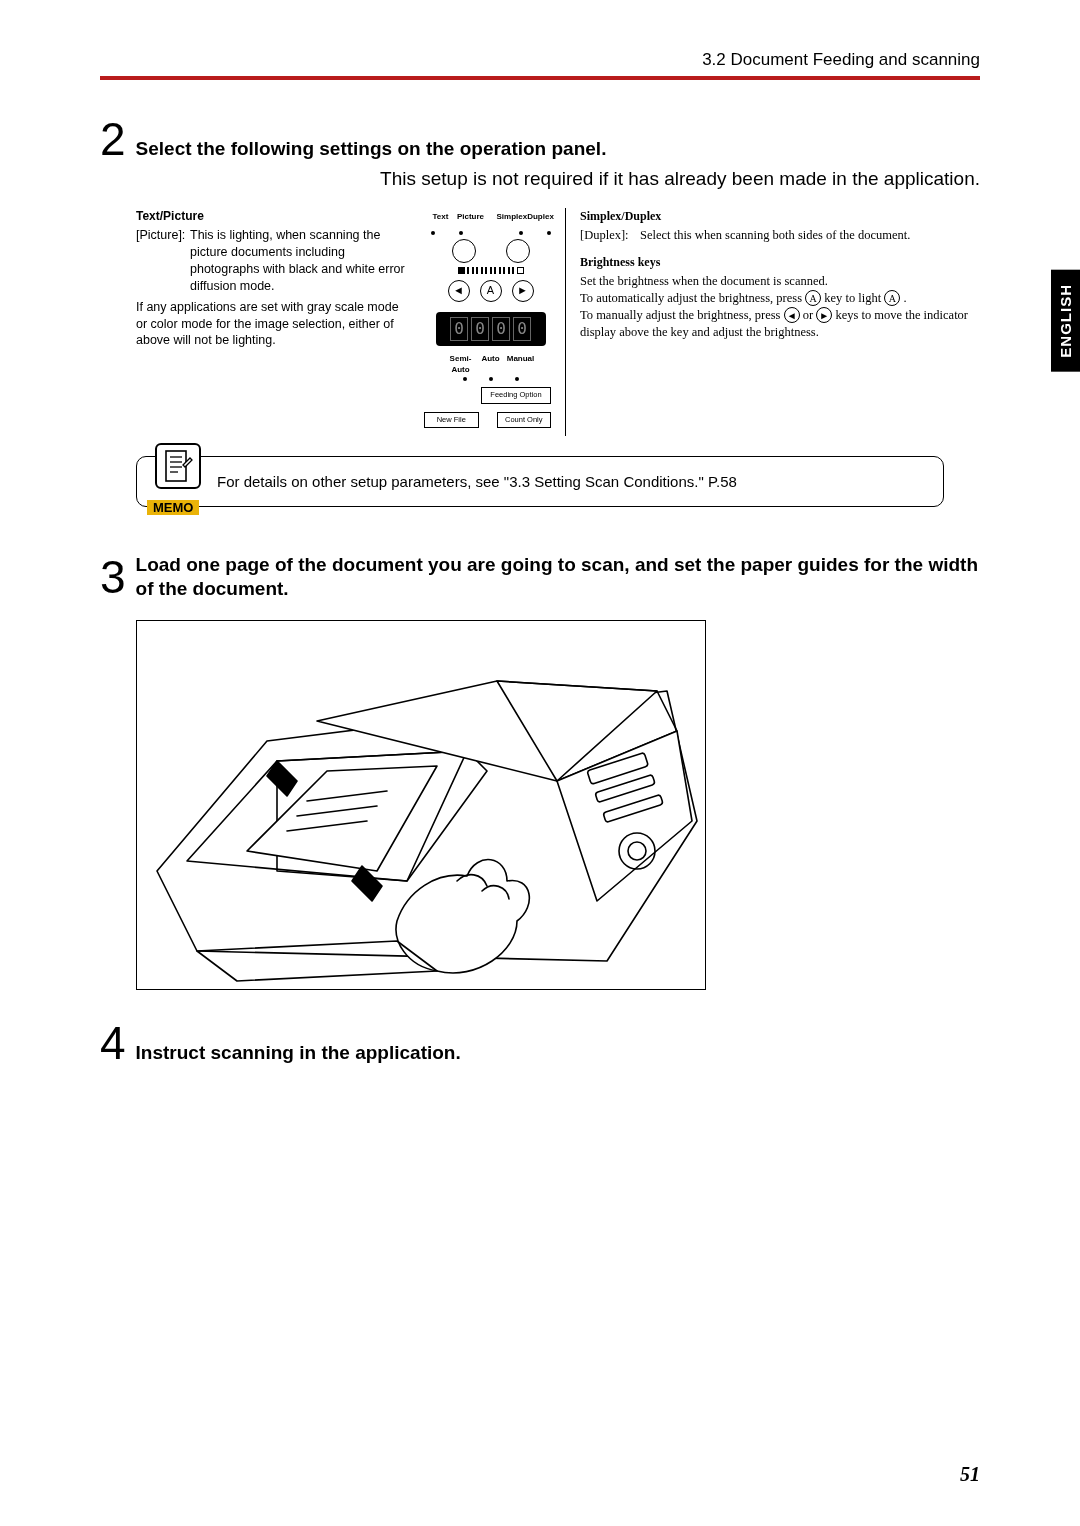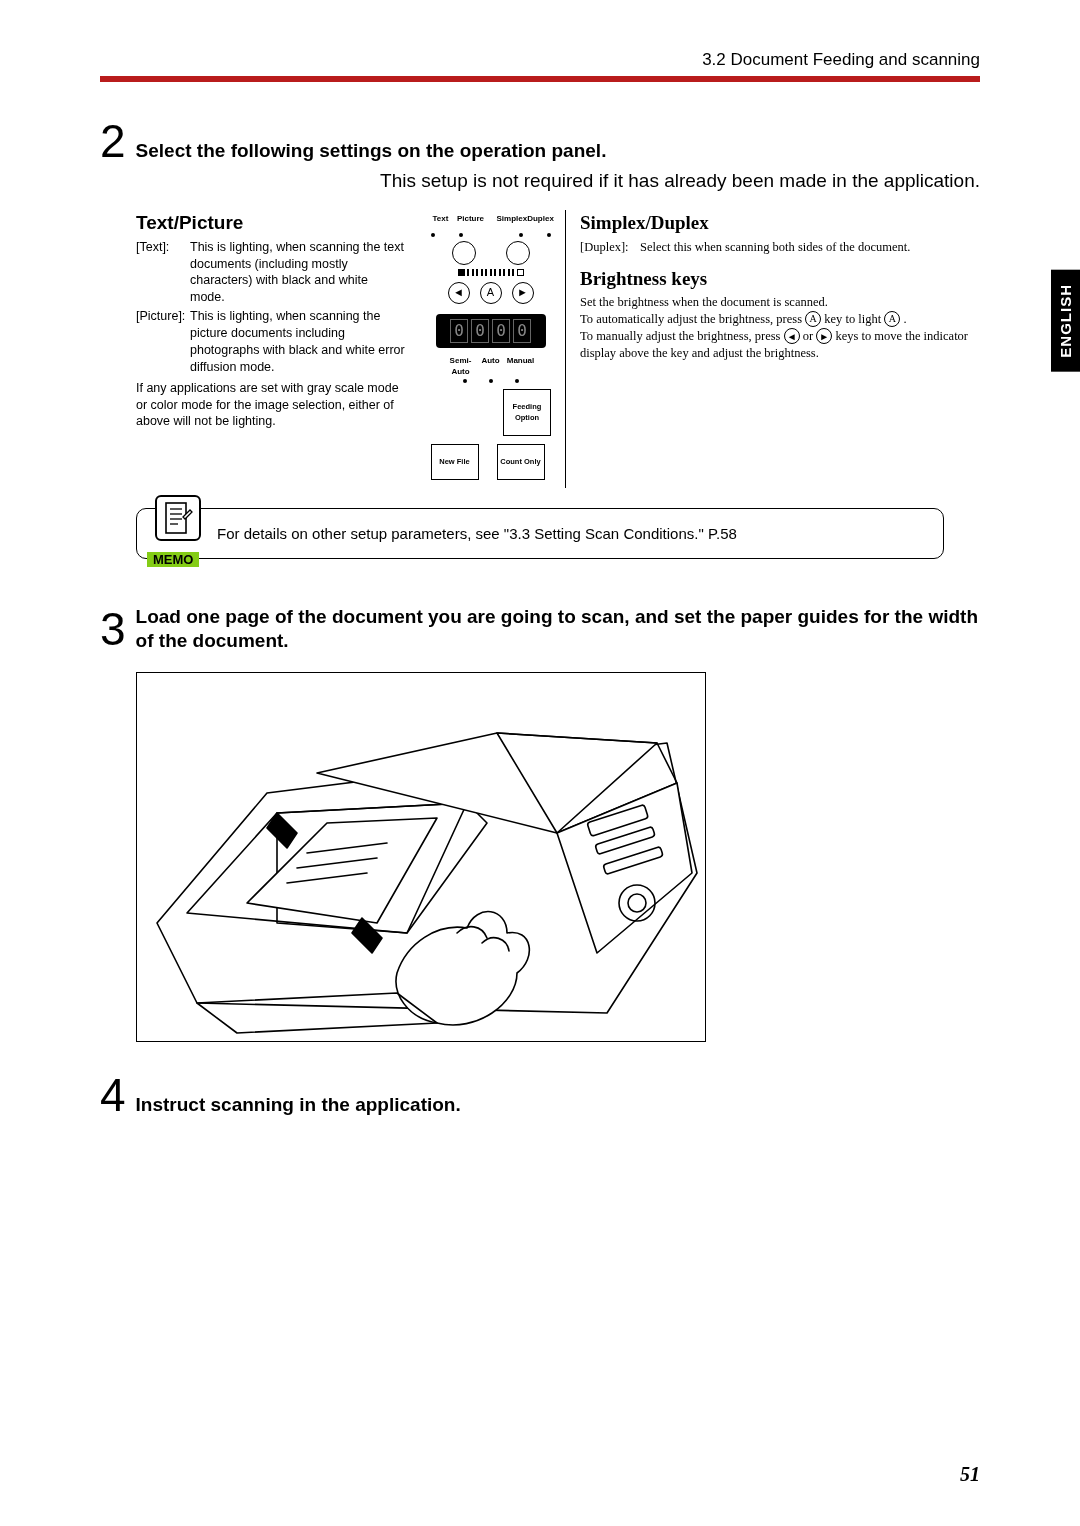--- a/index.html
+++ b/index.html
@@ -10,21 +10,21 @@
     height: 1526px;
     position: relative;
     color: #000;
   }
   .page {
     padding: 50px 100px 40px 100px;
     position: relative;
     height: 100%;
   }
   .header-line {
-    border-bottom: 6px solid #b91c1c;
+    border-bottom: 4px solid #b91c1c;
     padding-bottom: 6px;
     margin-bottom: 36px;
     text-align: right;
     font-size: 17px;
   }
   .side-tab {
     position: absolute;
     right: 0;
     top: 270px;
     background: #000;
@@ -71,21 +71,21 @@
     width: 150px;
     border-right: 1px solid #000;
     padding: 0 8px;
     display: flex;
     flex-direction: column;
     align-items: center;
   }
   .col-right { flex: 1; padding-left: 14px; font-family: Liberation Serif, serif; }
   .h-mini {
     font-weight: bold;
-    font-size: 19px;
+    font-size: 12px;
     margin-bottom: 3px;
   }
   .defrow { display: flex; margin-bottom: 2px; }
   .defkey { width: 54px; flex-shrink: 0; }
   .defval { flex: 1; }
   .defkey-w { width: 60px; flex-shrink: 0; }
   .note-text { margin-top: 4px; }
 
   
   .cp-row { display:flex; justify-content:center; align-items:center; gap:4px; margin: 4px 0;}
@@ -116,22 +116,22 @@
   .digit {
     width:18px; height:24px; border:1px solid #666;
     font-family: monospace; color:#888; font-size:16px; text-align:center;
     line-height:22px;
   }
   .mode-labels { display:flex; gap:0; font-size:8px; font-weight:bold; justify-content:center; width:100%;}
   .mode-labels span { width:30px; text-align:center;}
   .switch-dots { display:flex; gap:22px; justify-content:center; width:100%; margin:2px 0 6px 0;}
   .switch-dots .cp-dot { margin:0;}
   .btn-box {
-    border:1px solid #000; font-size:7.5px; padding:12px 2px; text-align:center;
-    width:48px; font-weight:bold;
+    border:1px solid #000; font-size:7.5px; padding:2px 2px; text-align:center;
+    width:70px; font-weight:normal;
   }
   .btn-row { display:flex; gap:12px; justify-content:flex-end; width:100%; padding-right:6px; margin-bottom:8px;}
 
   .memo-box {
     border: 1px solid #000;
     border-radius: 10px;
     margin: 18px 36px 46px 36px;
     padding: 16px 24px 16px 80px;
     position: relative;
     font-size: 15px;
@@ -141,21 +141,21 @@
     left: 18px; top: -14px;
     width: 46px; height: 46px;
     border: 2px solid #000; border-radius: 6px;
     background: #fff;
     display:flex; align-items:center; justify-content:center;
   }
   .memo-icon svg { width: 30px; height: 34px; }
   .memo-label {
     position: absolute;
     left: 10px; bottom: -9px;
-    background: #84cc16;
+    background: #eab308;
     font-weight: bold;
     font-size: 13px;
     padding: 0 6px;
   }
 
   .step3-block { margin-top: 10px; }
   .step3-title-wrap { display:flex; align-items:flex-start; }
   .step3-title-wrap .step-num { line-height:0.9; margin-top:4px;}
   .step3-title { font-size:19px; font-weight:bold; line-height:1.3; }
 
@@ -193,24 +193,20 @@
   <div class="step">
     <div class="step-num">2</div>
     <div class="step-title">Select the following settings on the operation panel.</div>
   </div>
   <div class="step-sub">This setup is not required if it has already been made in the application.</div>
 
   <div class="panel-area">
 
     <div class="col-left">
       <div class="h-mini">Text/Picture</div>
-      <div class="defrow">
-        <div class="defkey">[Text]:</div>
-        <div class="defval">This is lighting, when scanning the text documents (including mostly characters) with black and white mode.</div>
-      </div>
       <div class="defrow">
         <div class="defkey">[Picture]:</div>
         <div class="defval">This is lighting, when scanning the picture documents including photographs with black and white error diffusion mode.</div>
       </div>
       <div class="note-text">If any applications are set with gray scale mode or color mode for the image selection, either of above will not be lighting.</div>
     </div>
 
     <div class="col-center">
       <div class="cp-row" style="gap:2px;">
         <div class="cp-dotlabel">Text</div>

